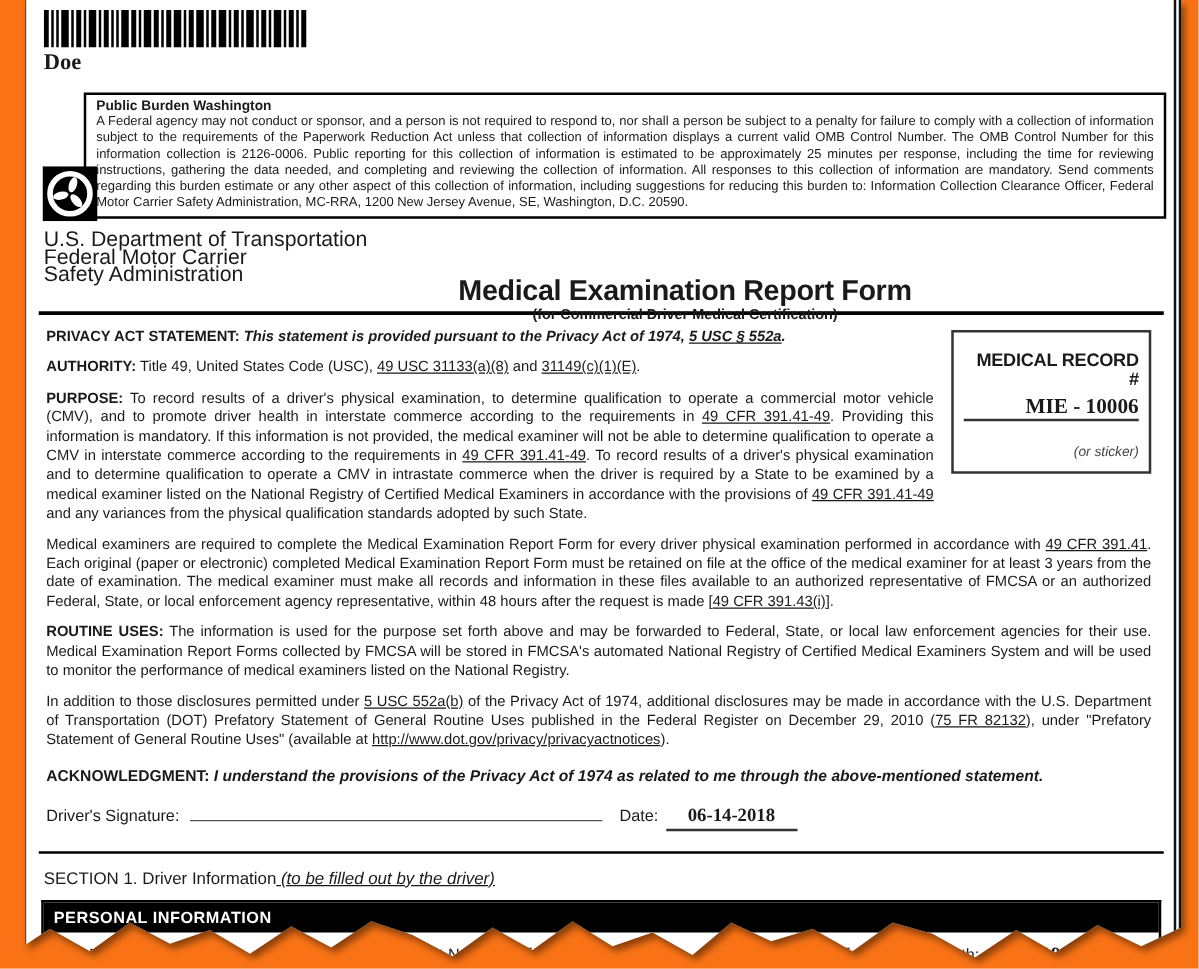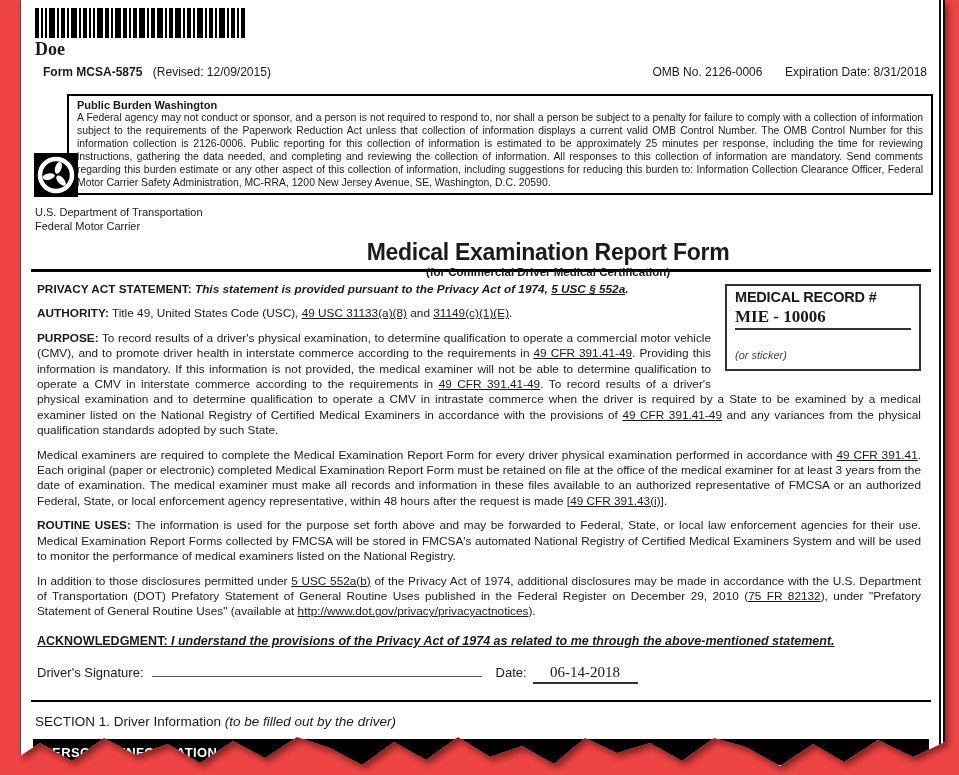--- a/index.html
+++ b/index.html
@@ -1,17 +1,17 @@
 <!DOCTYPE html>
 <html><head>
 <meta charset="utf-8">
 <style>
   * { margin:0; padding:0; box-sizing:border-box; }
   html,body { background:#ffffff; font-family:"Liberation Sans", sans-serif; color:#1a1a1a; }
-  .stage { width:959px; height:775px; position:relative; overflow:hidden; background:#ef4444; }
+  .stage { width:959px; height:775px; position:relative; overflow:hidden; background:#f97316; }
   .page-wrap { position:absolute; left:20px; top:0; filter:drop-shadow(3px 4px 3px rgba(0,0,0,0.45)); }
   .page {
     width:925px; height:775px; background:#fff; position:relative;
     border-left:1px solid #555; border-right:6px double #111;
     clip-path: polygon(0px 0px, 925px 0px, 925px 742px, 893px 757px, 858px 740px, 824px 762px,
       793px 744px, 760px 766px, 726px 747px, 694px 738px, 662px 761px, 630px 743px, 597px 753px,
       565px 738px, 534px 764px, 502px 746px, 470px 757px, 438px 737px, 406px 760px, 374px 742px,
       342px 765px, 310px 748px, 277px 737px, 245px 758px, 213px 741px, 180px 763px, 148px 744px,
       116px 755px, 84px 738px, 52px 761px, 20px 743px, 0px 756px);
   }
@@ -20,45 +20,45 @@
   .patient-name { font-family:"Liberation Serif", serif; font-weight:bold; font-size:18px; margin-top:1px; }
   .formline { display:flex; justify-content:space-between; align-items:baseline; margin-top:2px; padding-left:8px; }
   .formline .fnum { font-weight:bold; font-size:12px; }
   .formline .frev { font-size:12px; margin-left:6px; }
   .formline .omb { font-size:12px; }
   .burden-box { margin:14px 6px 0 46px; border:2px solid #000; padding:3px 8px 4px; }
   .burden-box h4 { font-size:11px; font-weight:bold; }
   .burden-box p { font-size:10.4px; line-height:13px; text-align:justify; }
   .header-area { position:relative; min-height:66px; margin-top:4px; }
   .dot-logo { position:absolute; left:13px; top:-46px; }
-  .agency { padding-left:14px; padding-top:6px; font-size:11px; line-height:14px; }
+  .agency { padding-left:14px; padding-top:6px; font-size:17px; line-height:14px; }
   .title-block { position:absolute; left:calc(50% + 68px); transform:translateX(-50%); top:20px; text-align:center; width:440px;margin-top:20px; }
   .title-block h1 { font-size:23px; font-weight:bold; letter-spacing:-0.3px; }
   .title-block h2 { font-size:11.5px; font-weight:bold; margin-top:0px; }
   .rule { border:0; border-top:3px solid #000; margin:4px 8px 0 10px; }
   .rule2 { border:0; border-top:2.5px solid #000; margin:12px 8px 0 10px; }
   .privacy { padding:10px 18px 0 16px; font-size:11.8px; line-height:15.4px; }
   .privacy p { margin-bottom:9px; text-align:justify; }
   .lbl { font-weight:bold; }
   .bi { font-weight:bold; font-style:italic; }
   .ref { text-decoration:underline; }
-  .mr-box { float:right; width:196px; border:2px solid #333; margin:2px 0 10px 14px; padding:4px 8px 6px; text-align:left; }
+  .mr-box { float:right; width:160px; border:2px solid #333; margin:2px 0 10px 14px; padding:16px 8px 6px; text-align:right; }
   .mr-box .mr-label { font-weight:bold; font-size:14.5px; letter-spacing:-0.2px; }
   .mr-box .mr-value { display:block; font-family:"Liberation Serif", serif; font-weight:bold; font-size:17px; margin-top:4px; padding-bottom:3px; border-bottom:2px solid #333; }
   .mr-box .mr-note { display:block; font-style:italic; color:#444; font-size:11px; margin-top:18px; }
   .sig-row { display:flex; align-items:baseline; margin:14px 0 4px; font-size:13px; }
   .wline { display:inline-block; border-bottom:1.5px solid #555; }
   .sig-line { flex:0 0 330px; margin-left:8px; height:14px; }
   .date-label { margin-left:14px; }
-  .value { font-family:"Liberation Serif", serif; font-weight:normal; font-size:15px; border-bottom:2px solid #333; padding:0 8px 1px; white-space:nowrap; }
+  .value { font-family:"Liberation Serif", serif; font-weight:bold; font-size:15px; border-bottom:2px solid #333; padding:0 8px 1px; white-space:nowrap; }
   .date-value { margin-left:6px; min-width:105px; text-align:center; }
   .section1 { padding:10px 10px 0 12px; }
   .sec-heading { font-size:13.5px; margin:2px 0 10px 2px; }
   .sec-heading .sh-b { font-weight:normal; }
-  .sec-heading .sh-i { font-style:italic; }
+  .sec-heading .sh-i { font-style:italic;text-decoration:underline; }
   .pi-box { border:2px solid #000; border-bottom:none; }
   .pi-bar { background:#000; color:#fff; font-weight:bold; font-size:13px; letter-spacing:0.4px; padding:4px 8px 5px; }
   .pi-rows { padding:10px 8px 30px; }
   .pi-row { display:flex; align-items:baseline; margin-bottom:13px; font-size:13px; }
   .pi-row .flabel { white-space:nowrap; margin-right:6px; }
   .pi-row .value { text-align:left; padding-left:16px; }
   .sp { margin-left:14px; }
   .clearfix::after { content:""; display:block; clear:both; }
 </style>
 </head>
@@ -105,50 +105,41 @@
               <rect x="174" y="0" width="4" height="30"></rect>
               <rect x="180" y="0" width="2" height="30"></rect>
               <rect x="184" y="0" width="6" height="30"></rect>
               <rect x="192" y="0" width="2" height="30"></rect>
               <rect x="196" y="0" width="4" height="30"></rect>
               <rect x="202" y="0" width="2" height="30"></rect>
               <rect x="206" y="0" width="4" height="30"></rect>
         </g>
       </svg>
       <div class="patient-name">Doe</div>
-      <div class="formline">
-        <span>
-          <span class="fnum">Form MCSA-5875</span>
-          <span class="frev">(Revised: 12/09/2015)</span>
-        </span>
-        <span>
-          <span class="omb">OMB No. 2126-0006</span>
-          <span class="omb" style="margin-left:18px;">Expiration Date: 8/31/2018</span>
-        </span>
-      </div>
     </div>
 
     <div class="burden-box">
       <h4>Public Burden Washington</h4>
       <p>A Federal agency may not conduct or sponsor, and a person is not required to respond to, nor shall a person be subject to a penalty for failure to comply with a collection of information subject to the requirements of the Paperwork Reduction Act unless that collection of information displays a current valid OMB Control Number. The OMB Control Number for this information collection is 2126-0006. Public reporting for this collection of information is estimated to be approximately 25 minutes per response, including the time for reviewing instructions, gathering the data needed, and completing and reviewing the collection of information. All responses to this collection of information are mandatory. Send comments regarding this burden estimate or any other aspect of this collection of information, including suggestions for reducing this burden to: Information Collection Clearance Officer, Federal Motor Carrier Safety Administration, MC-RRA, 1200 New Jersey Avenue, SE, Washington, D.C. 20590.</p>
     </div>
 
     <div class="header-area">
       <svg class="dot-logo" width="44" height="44" viewBox="0 0 44 44">
         <rect x="0" y="0" width="44" height="44" fill="#000"></rect>
         <circle cx="22" cy="22" r="16" fill="none" stroke="#fff" stroke-width="4.5"></circle>
         <g fill="#fff">
           <ellipse cx="22" cy="14.5" rx="3.2" ry="6.2" transform="rotate(18 22 22)"></ellipse>
           <ellipse cx="22" cy="14.5" rx="3.2" ry="6.2" transform="rotate(138 22 22)"></ellipse>
           <ellipse cx="22" cy="14.5" rx="3.2" ry="6.2" transform="rotate(258 22 22)"></ellipse>
         </g>
       </svg>
       <div class="agency">
         <div>U.S. Department of Transportation</div>
         <div>Federal Motor Carrier</div>
+        <div>Safety Administration</div>
       </div>
       <div class="title-block">
         <h1>Medical Examination Report Form</h1>
         <h2>(for Commercial Driver Medical Certification)</h2>
       </div>
     </div>
 
     <hr class="rule">
 
     <div class="privacy clearfix">
@@ -163,21 +154,21 @@
       <p><span class="lbl">AUTHORITY:</span><span> Title 49, United States Code (USC), </span><span class="ref">49 USC 31133(a)(8)</span><span> and </span><span class="ref">31149(c)(1)(E)</span><span>.</span></p>
 
       <p><span class="lbl">PURPOSE:</span><span> To record results of a driver's physical examination, to determine qualification to operate a commercial motor vehicle (CMV), and to promote driver health in interstate commerce according to the requirements in </span><span class="ref">49 CFR 391.41-49</span><span>. Providing this information is mandatory. If this information is not provided, the medical examiner will not be able to determine qualification to operate a CMV in interstate commerce according to the requirements in </span><span class="ref">49 CFR 391.41-49</span><span>. To record results of a driver's physical examination and to determine qualification to operate a CMV in intrastate commerce when the driver is required by a State to be examined by a medical examiner listed on the National Registry of Certified Medical Examiners in accordance with the provisions of </span><span class="ref">49 CFR 391.41-49</span><span> and any variances from the physical qualification standards adopted by such State.</span></p>
 
       <p><span>Medical examiners are required to complete the Medical Examination Report Form for every driver physical examination performed in accordance with </span><span class="ref">49 CFR 391.41</span><span>. Each original (paper or electronic) completed Medical Examination Report Form must be retained on file at the office of the medical examiner for at least 3 years from the date of examination. The medical examiner must make all records and information in these files available to an authorized representative of FMCSA or an authorized Federal, State, or local enforcement agency representative, within 48 hours after the request is made [</span><span class="ref">49 CFR 391.43(i)</span><span>].</span></p>
 
       <p><span class="lbl">ROUTINE USES:</span><span> The information is used for the purpose set forth above and may be forwarded to Federal, State, or local law enforcement agencies for their use. Medical Examination Report Forms collected by FMCSA will be stored in FMCSA's automated National Registry of Certified Medical Examiners System and will be used to monitor the performance of medical examiners listed on the National Registry.</span></p>
 
       <p><span>In addition to those disclosures permitted under </span><span class="ref">5 USC 552a(b)</span><span> of the Privacy Act of 1974, additional disclosures may be made in accordance with the U.S. Department of Transportation (DOT) Prefatory Statement of General Routine Uses published in the Federal Register on December 29, 2010 (</span><span class="ref">75 FR 82132</span><span>), under "Prefatory Statement of General Routine Uses" (available at </span><span class="ref">http://www.dot.gov/privacy/privacyactnotices</span><span>).</span></p>
 
-      <p style="margin-top:14px; font-size:12.5px;text-decoration:underline;"><span class="lbl">ACKNOWLEDGMENT:</span><span class="bi"> I understand the provisions of the Privacy Act of 1974 as related to me through the above-mentioned statement.</span></p>
+      <p style="margin-top:14px; font-size:12.5px;"><span class="lbl">ACKNOWLEDGMENT:</span><span class="bi"> I understand the provisions of the Privacy Act of 1974 as related to me through the above-mentioned statement.</span></p>
 
       <div class="sig-row">
         <span>Driver's Signature:</span>
         <span class="wline sig-line"></span>
         <span class="date-label">Date:</span>
         <span class="value date-value">06-14-2018</span>
       </div>
     </div>
 
     <hr class="rule2">

